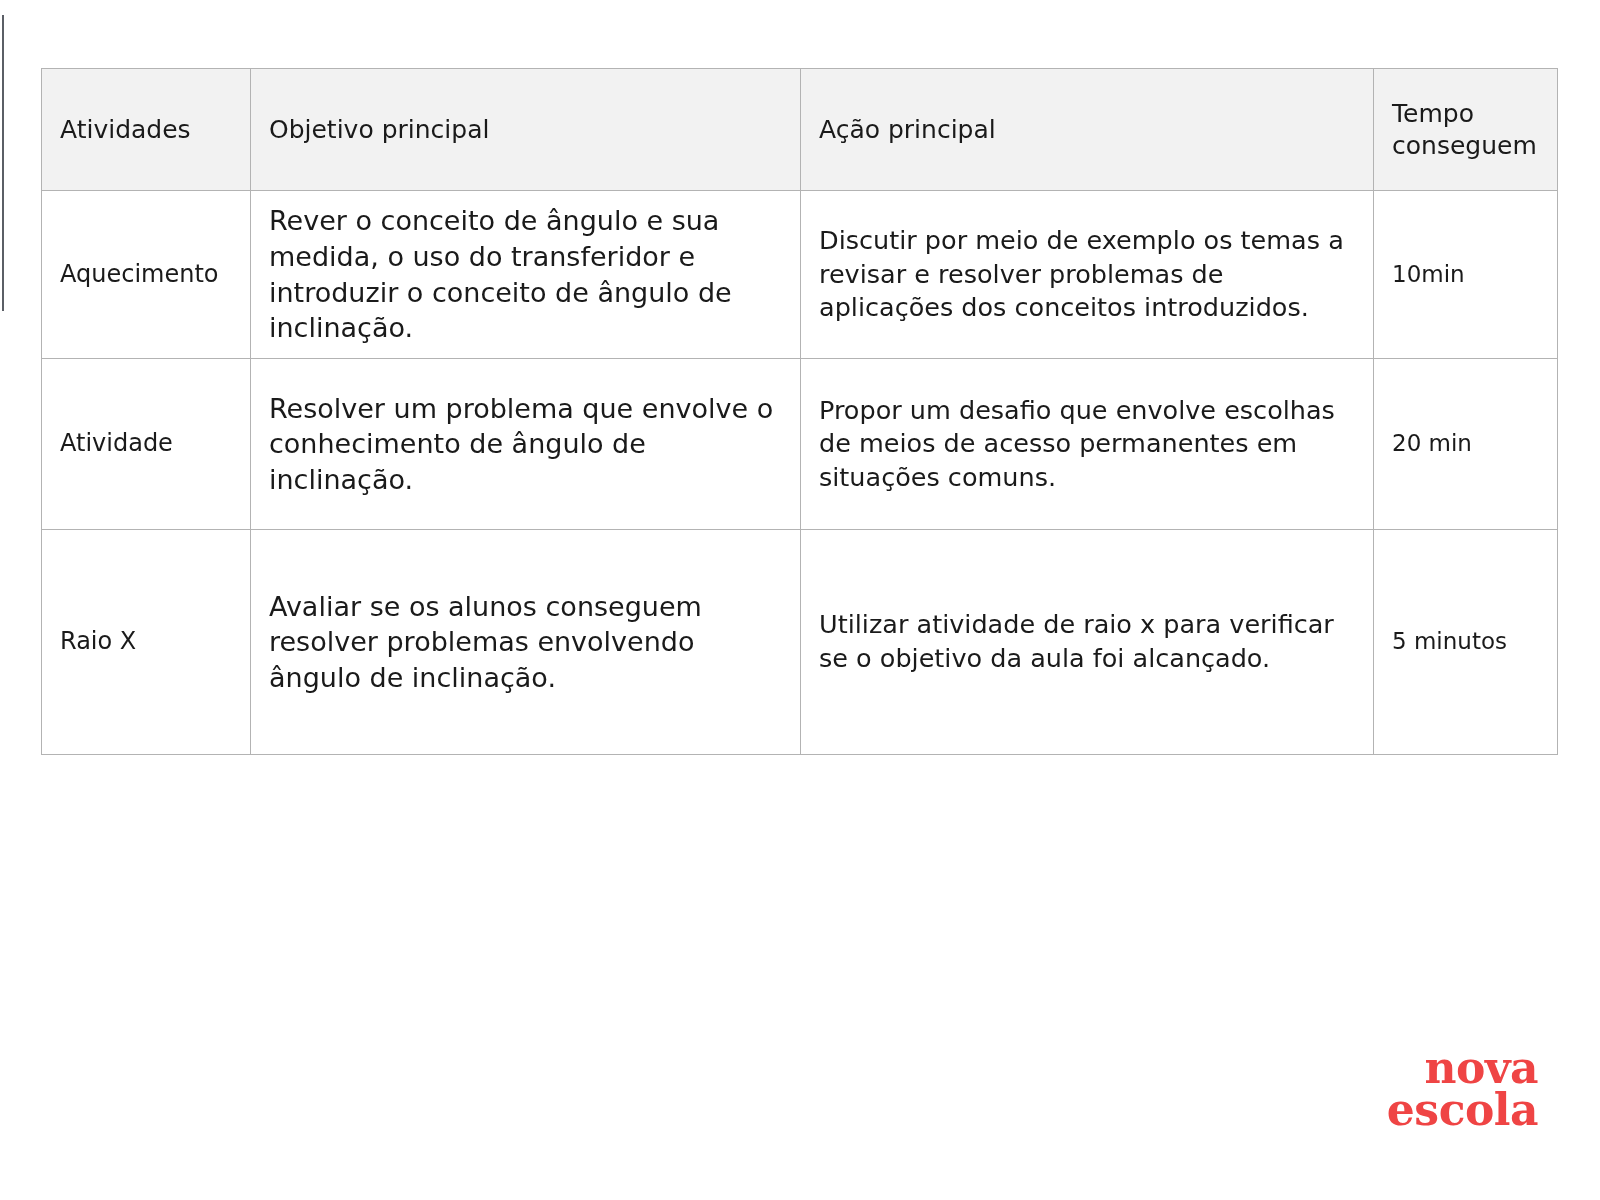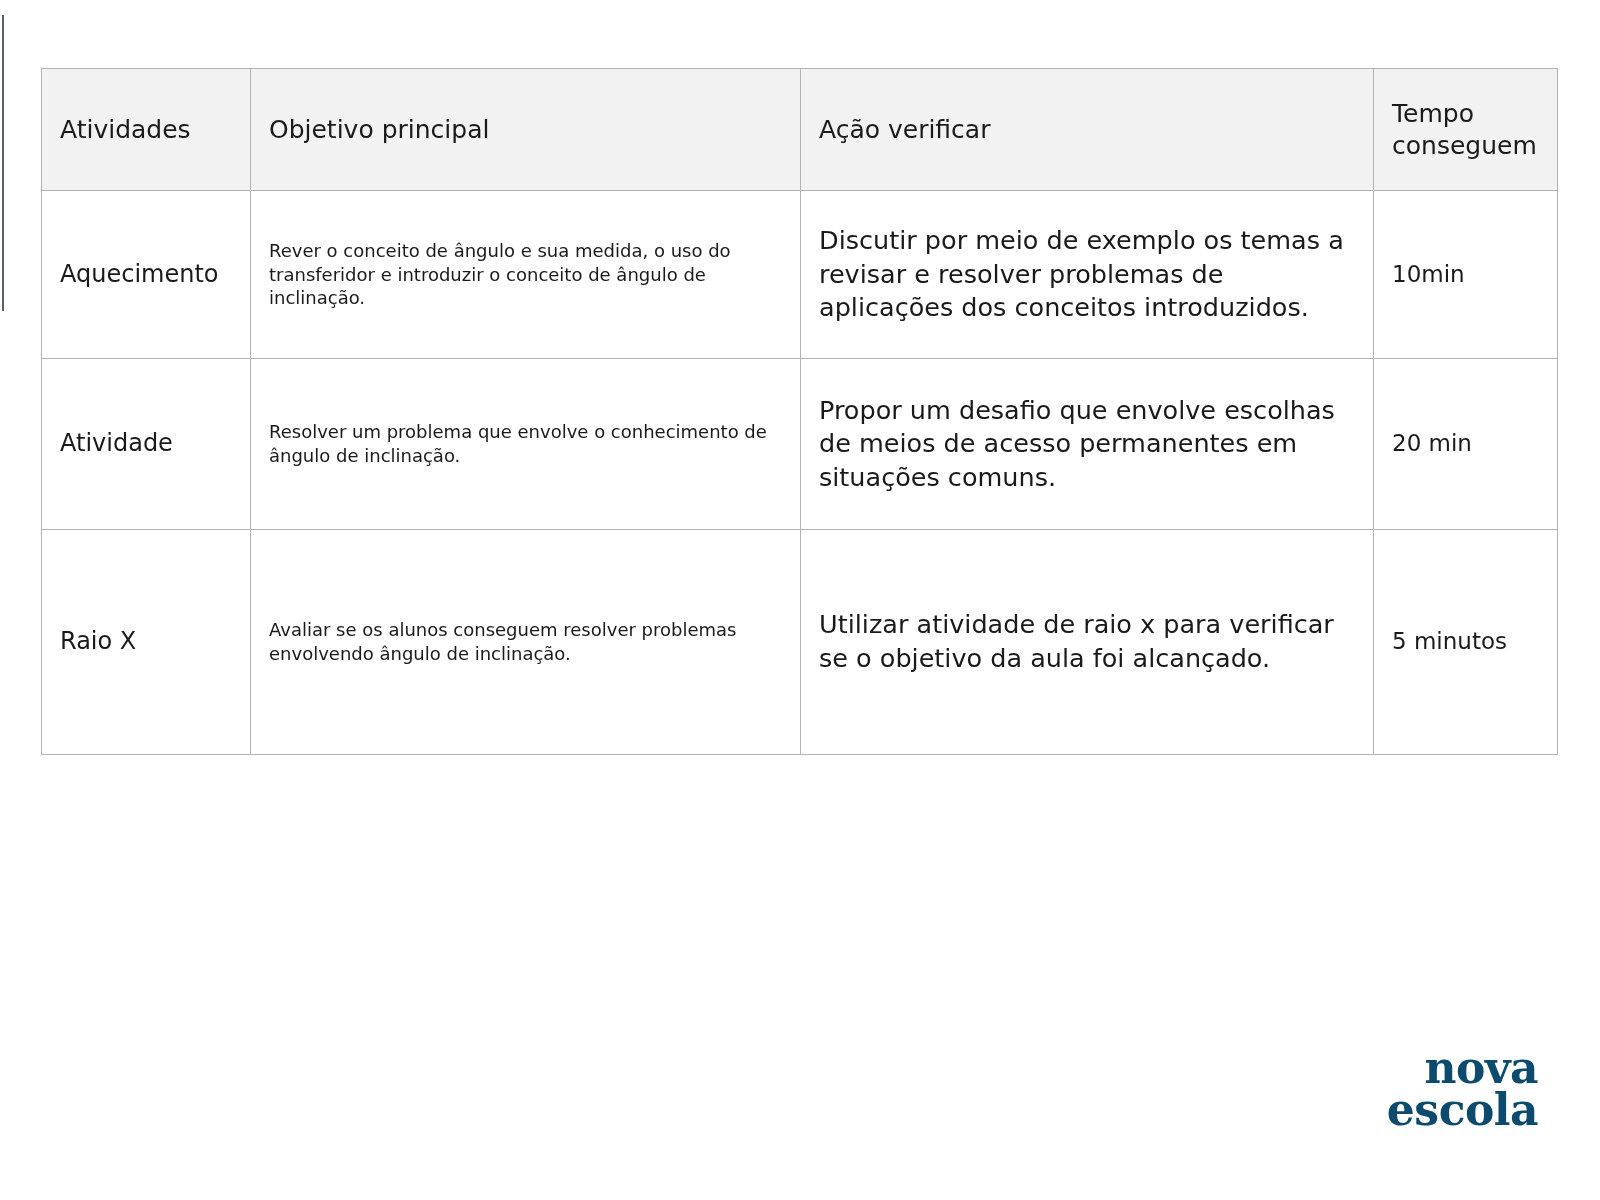--- a/index.html
+++ b/index.html
@@ -68,60 +68,60 @@
     box-sizing: border-box;
   }
 
   tbody td {
     font-size: 25.5px;
     line-height: 1.3;
     background: #ffffff;
   }
 
   .cell-activity   { font-size: 24px; line-height: 1.3; }
-  .cell-objective  { font-size: 18px; line-height: 1.32; }
+  .cell-objective  { font-size: 27px; line-height: 1.32; }
   .cell-action     { font-size: 25.5px; line-height: 1.32; }
   .cell-time       { font-size: 23px; }
 
   
   .row-1 td { height: 147px; }
   .row-2 td { height: 150px; }
   .row-3 td { height: 182px; }
   .row-4 td { height: 152px; }
   .row-5 td { height: 204px; }
 
   #brand-logo {
     position: absolute;
     right: 62px;
     top: 1032px;
     width: 260px;
     text-align: right;
     font-family: "DejaVu Serif", "Liberation Serif", serif;
     font-weight: bold;
     font-size: 44px;
     line-height: 0.96;
-    color: #0c4a6e;
+    color: #ef4444;
     letter-spacing: -0.5px;
     user-select: none;
   }
   #brand-logo .logo-line { display: block; }
 </style>
 </head>
 <body>
 
 <div id="page">
 
   <div id="left-edge-artifact"></div>
 
   <table id="plan-table">
     <thead>
       <tr>
         <th class="col-atividades">Atividades</th>
         <th class="col-objetivo">Objetivo principal</th>
-        <th class="col-acao">Ação verificar</th>
+        <th class="col-acao">Ação principal</th>
         <th class="col-tempo">Tempo conseguem</th>
       </tr>
     </thead>
     <tbody>
       <tr class="row-1">
         <td class="cell-activity">Aquecimento</td>
         <td class="cell-objective">Rever o conceito de ângulo e sua medida, o uso do transferidor e introduzir o conceito de ângulo de inclinação.</td>
         <td class="cell-action">Discutir por meio de exemplo os temas a revisar e resolver problemas de aplicações dos conceitos introduzidos.</td>
         <td class="cell-time">10min</td>
       </tr>

